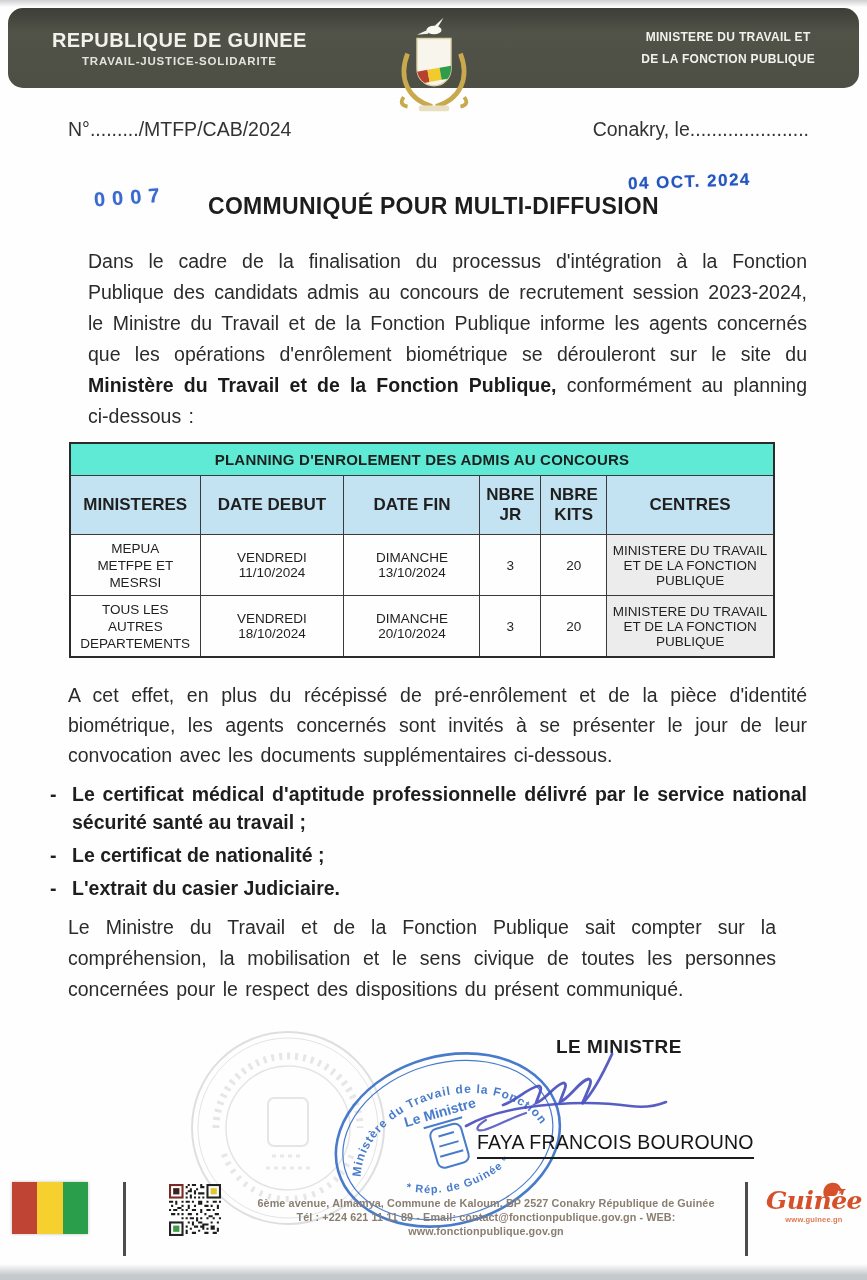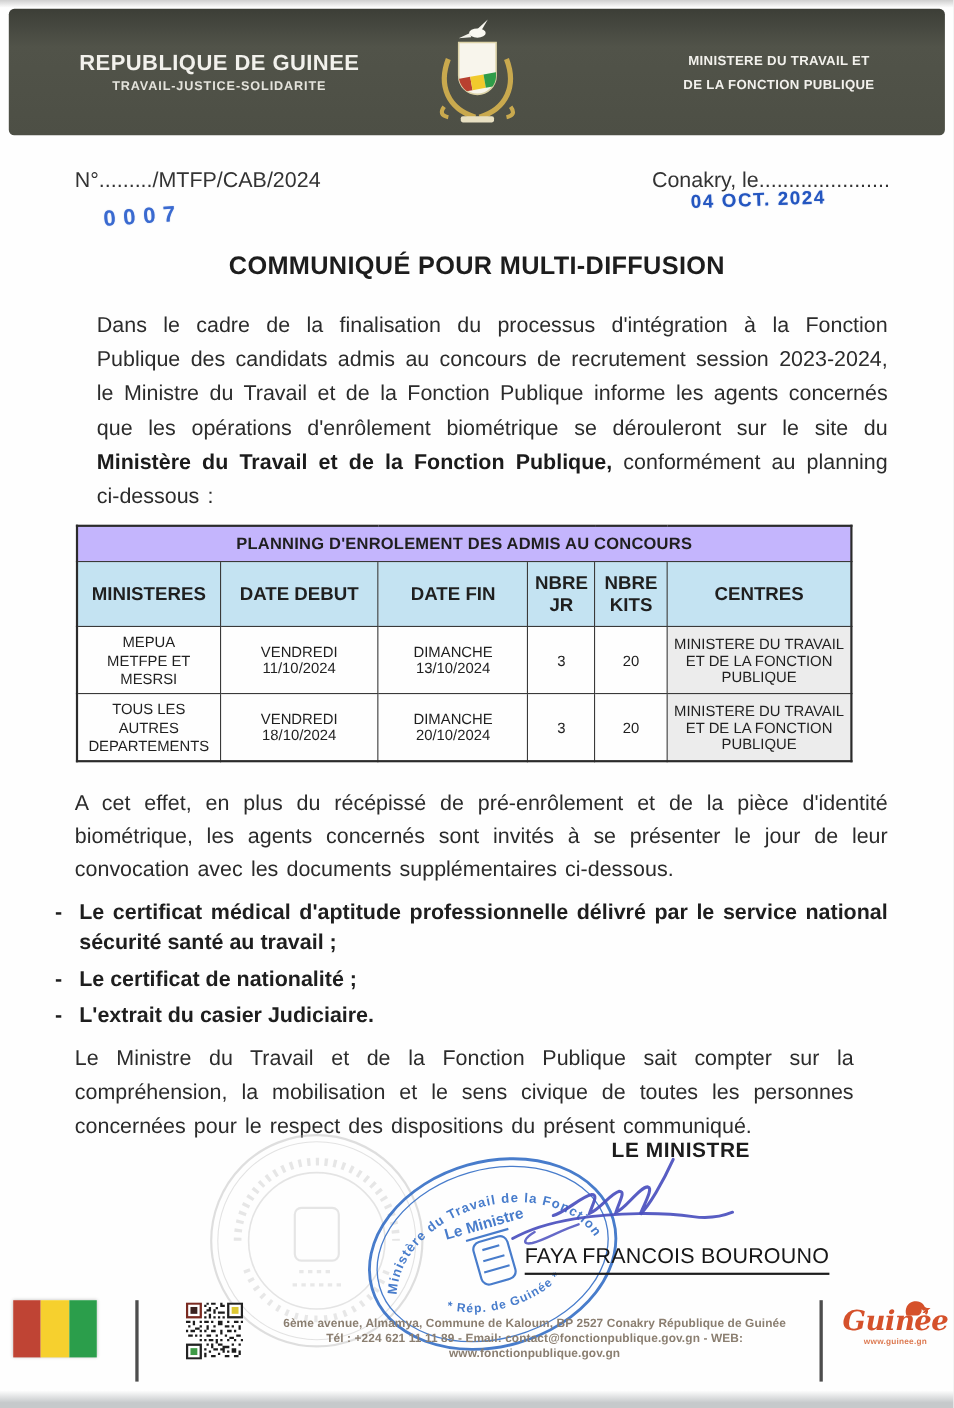--- a/index.html
+++ b/index.html
@@ -4,23 +4,23 @@
 <style>
   html,body{margin:0;padding:0;background:#e8e8e8;}
   .page{position:relative;width:867px;height:1280px;margin:0 auto;background:#fefefe;
         font-family:"Liberation Sans",sans-serif;color:#2a2a2a;overflow:hidden;}
   .page::before{content:"";position:absolute;top:0;left:0;right:0;height:7px;
         background:linear-gradient(#cfcfcf,rgba(255,255,255,0));z-index:5;}
   .page::after{content:"";position:absolute;bottom:0;left:0;right:0;height:16px;
         background:linear-gradient(rgba(255,255,255,0),#c6c9cb 70%);z-index:5;}
 
   
-  .banner{position:relative;margin:8px 8px 0 8px;height:115px;border-radius:5px;
+  .banner{position:relative;margin:8px 8px 0 8px;height:80px;border-radius:15px;
         background:linear-gradient(180deg,#3c3e37 0%,#515349 30%,#4d4f45 100%);
-        display:flex;align-items:center;justify-content:space-between;padding:0 64px;box-sizing:border-box;}
+        display:flex;align-items:center;justify-content:space-between;padding:0 44px;box-sizing:border-box;}
   .banner-left{text-align:center;color:#f2f1ec;}
   .banner-left .rep{font-size:20px;font-weight:bold;letter-spacing:.4px;}
   .banner-left .motto{font-size:11.5px;font-weight:bold;letter-spacing:.8px;margin-top:3px;color:#e4e3dc;}
   .banner-right{text-align:center;color:#f2f1ec;font-size:12px;font-weight:bold;line-height:22px;letter-spacing:.3px;}
   .coat{position:absolute;left:50%;top:6px;transform:translateX(-50%);}
 
   
   .refrow{display:flex;justify-content:space-between;margin:30px 58px 0 68px;
         font-size:19.5px;color:#333;}
   .date-stamp{position:absolute;left:628px;top:172px;color:#2456c0;font-weight:bold;
@@ -36,21 +36,21 @@
   .body{font-size:19.5px;line-height:31px;text-align:justify;color:#2b2b2b;word-spacing:2px;}
   .p1{margin:26px 60px 0 88px;}
   .p2{margin:22px 60px 0 68px;line-height:30px;}
   .p3{margin:10px 91px 0 68px;}
   .body b{color:#1b1b1b;}
 
   
   .plan-table{border-collapse:collapse;margin:10px 0 0 69px;width:706px;
         border:2px solid #2b2b2b;font-size:14px;color:#1f1f1f;}
   .plan-table td,.plan-table th{border:1.2px solid #3a3a3a;text-align:center;vertical-align:middle;}
-  .tbl-title td{font-size:15px;font-weight:bold;padding:7px 4px;background:#c4b5fd;letter-spacing:.2px;}
+  .tbl-title td{font-size:15px;font-weight:bold;padding:7px 4px;background:#5eead4;letter-spacing:.2px;}
   .tbl-head th{background:#c4e3f2;font-weight:bold;padding:9px 3px;font-size:17px;}
   .tbl-row td{padding:4px 3px;height:52px;font-size:13.5px;}
   .cell-min{white-space:pre-line;font-size:13px;line-height:17px;}
   .cell-centre{background:#ececec;font-size:11.5px;line-height:15px;padding:3px 8px;}
   .col-jr{width:55px;margin-top:48px;} .col-kits{width:61px;margin-top:44px;} .col-min{width:125px;}
   .col-deb{width:150px;} .col-fin{width:140px;} .col-cen{width:175px;}
 
   
   .bullets{margin:10px 60px 0 46px;padding:0;list-style:none;font-weight:bold;font-size:19.5px;}
   .bullets li{position:relative;padding-left:26px;line-height:28px;margin-bottom:5px;color:#1e1e1e;text-align:justify;}

